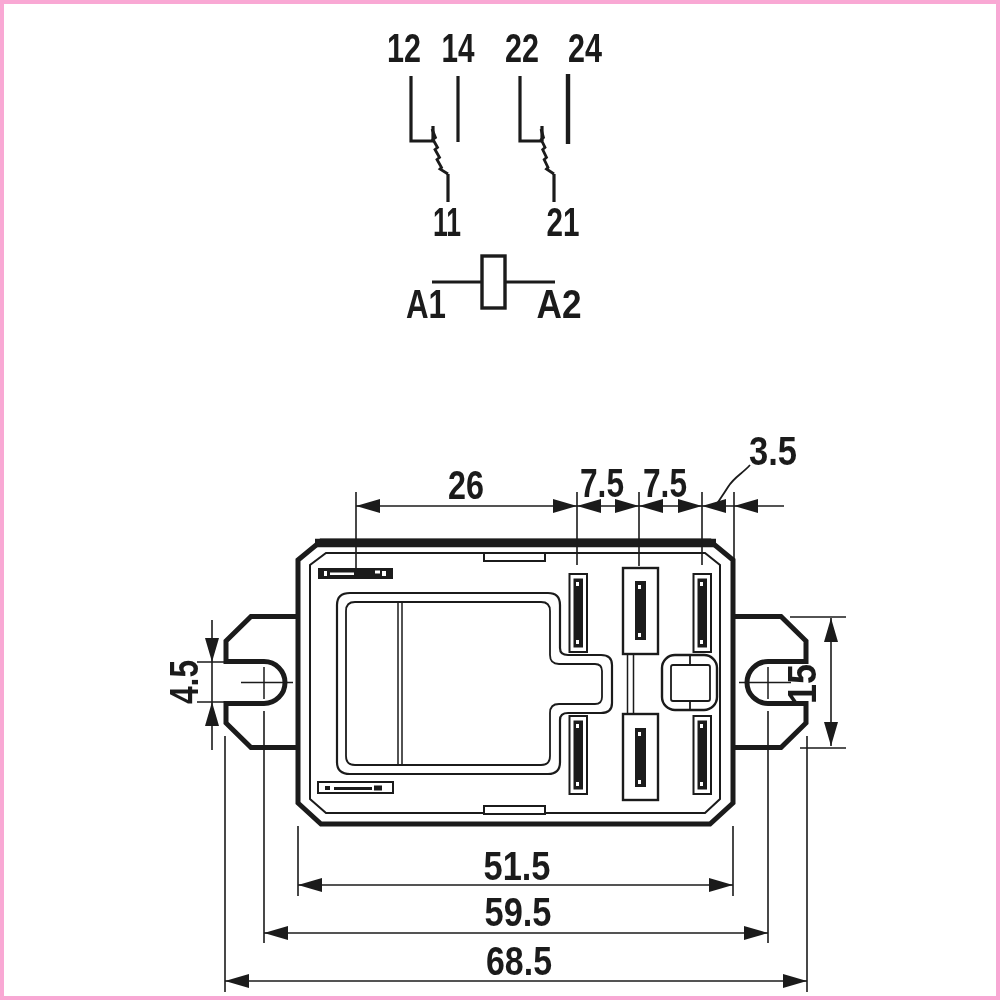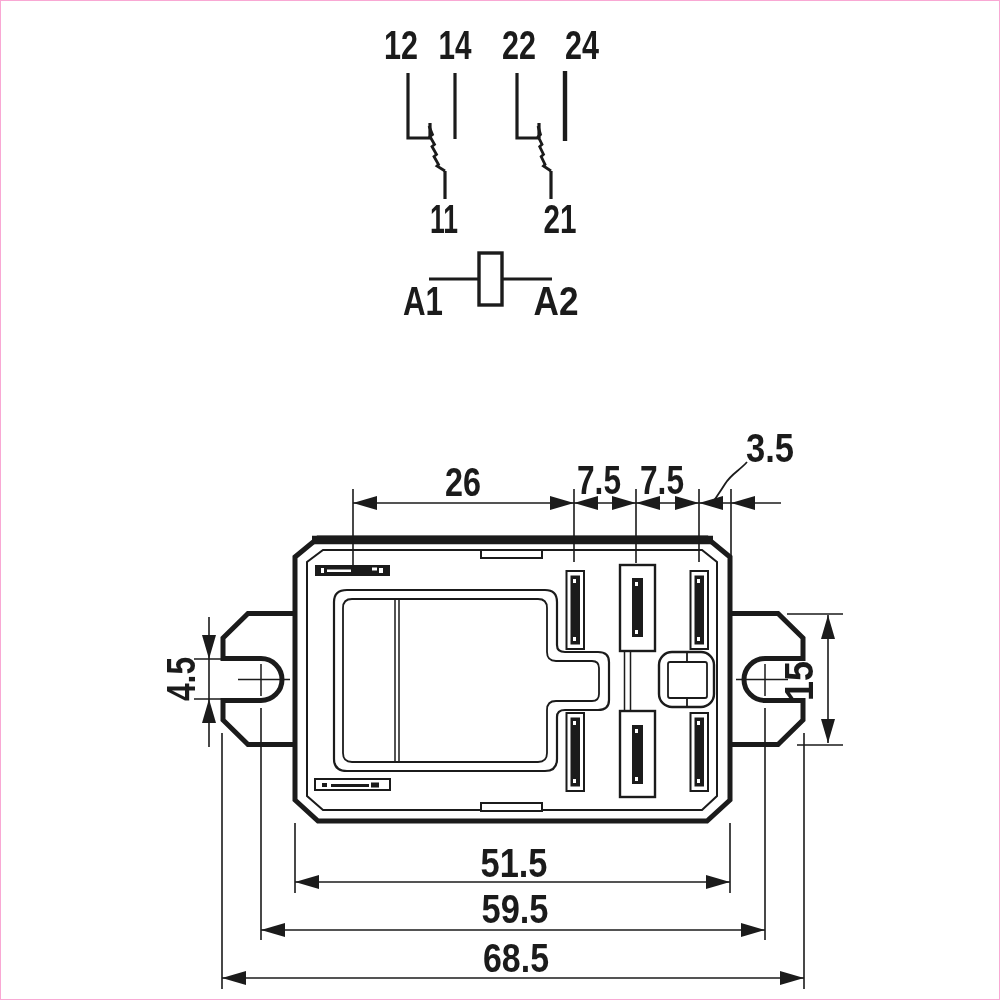--- a/index.html
+++ b/index.html
@@ -1,18 +1,18 @@
 <!DOCTYPE html>
 <html><head>
 <meta charset="utf-8">
 <style>
   html,body{margin:0;padding:0;background:#fff;}
   .stage{
     position:relative;width:1000px;height:1000px;background:#ffffff;
-    border:1px solid #f9a8d4;box-sizing:border-box;
+    border:4px solid #f9a8d4;box-sizing:border-box;
     font-family:"Liberation Sans", sans-serif;
   }
   svg{position:absolute;left:0;top:0;}
   text{
     font-family:"Liberation Sans", sans-serif;
     font-weight:bold;
     font-size:40px;
     fill:#1b1b1b;
   }
 </style>

